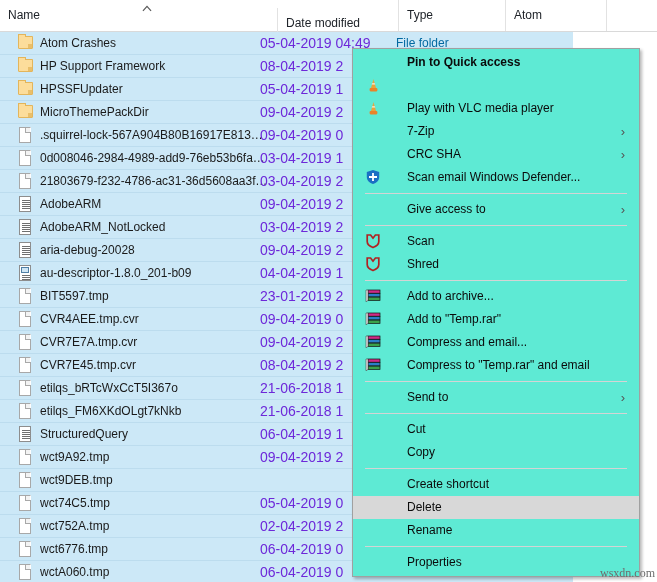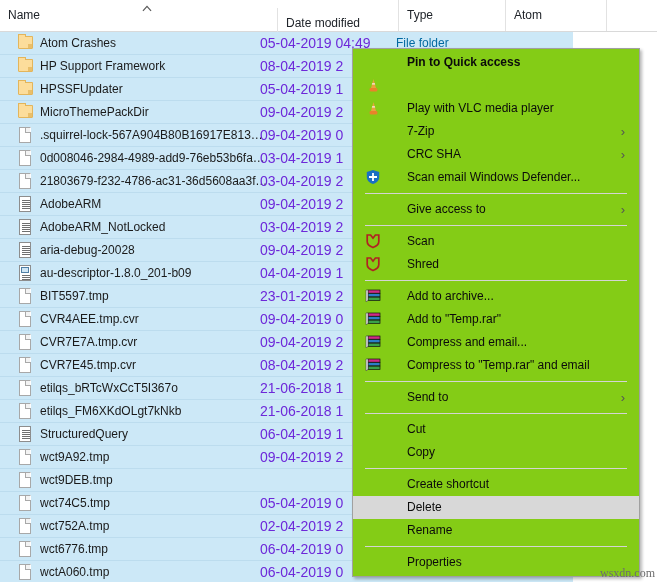--- a/index.html
+++ b/index.html
@@ -113,21 +113,21 @@
     background:#cfe6f5;border:1px solid #4f7fa5;box-sizing:border-box;
   }
   .ico-xml i:after{
     content:"";position:absolute;left:2px;top:9px;width:8px;height:1px;
     background:#6f6f6f;box-shadow:0 2px 0 #6f6f6f,0 4px 0 #6f6f6f;
   }
 
   
   .ctxmenu{
     position:absolute;left:352px;top:48px;width:288px;
-    background:#84cc16;
+    background:#5eead4;
     border:1px solid #a0a0a0;
     box-shadow:2px 2px 3px rgba(0,0,0,0.28);
     box-sizing:border-box;
     padding:2px 0 2px 0;
     z-index:20;
   }
   .mi{
     position:relative;height:23px;line-height:23px;
     padding-left:54px;padding-right:26px;
     font-size:12px;color:#0b0b0b;white-space:nowrap;

